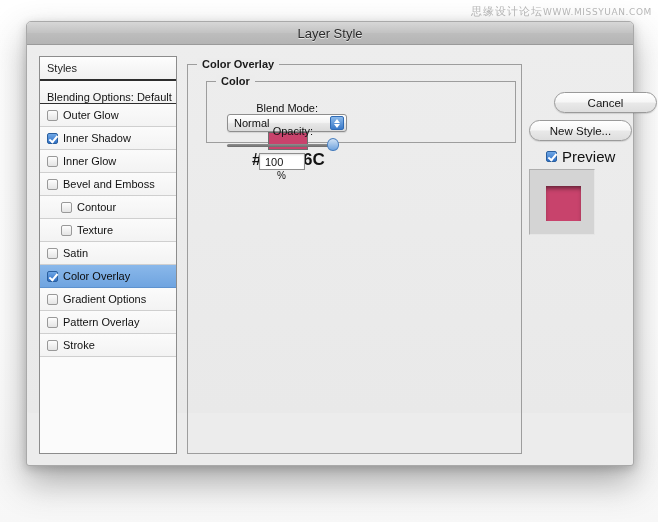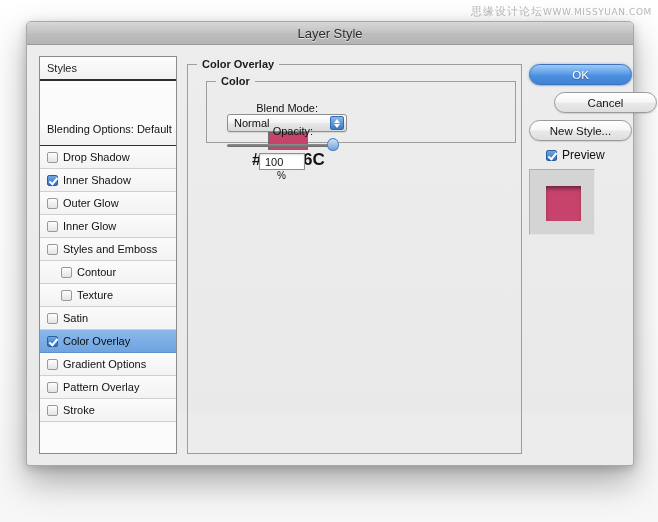--- a/index.html
+++ b/index.html
@@ -71,26 +71,25 @@
   .styles-head {
     height: 24px; flex: 0 0 24px;
     display: flex; align-items: center;
     padding-left: 7px;
     font-size: 11px; color: #1d1d1d;
     background: linear-gradient(180deg,#fdfdfd,#f1f1f1);
     border-bottom: 2px solid #2e2e2e;
   }
   .blend-row {
     height: 23px; flex: 0 0 23px;
-    display: flex; align-items: flex-start;
+    display: flex; align-items: flex-end;
     padding-left: 7px;
     font-size: 11px; color: #121212;
     background: linear-gradient(180deg,#fbfbfb,#f2f2f2);
     border-bottom: 1.5px solid #2e2e2e;
-    margin-top: 42px;
   }
   .fx-row {
     height: 23px; flex: 0 0 23px;
     display: flex; align-items: center;
     padding-left: 7px;
     font-size: 11px; color: #111;
     border-bottom: 1px solid #cfcfcf;
     background: linear-gradient(180deg,#fbfbfb,#f3f3f3);
   }
   .fx-row.indent { padding-left: 21px; }
@@ -251,21 +250,21 @@
   .btn.primary {
     background: linear-gradient(180deg,#9fcaf5 0%,#5f9fe8 45%,#4c90e2 55%,#3f82d6 100%);
     border: 1px solid #3a72bd;
     color: #ffffff;
     text-shadow: 0 1px 1px rgba(0,0,0,0.35);
     box-shadow: 0 0 3px rgba(70,130,210,0.55), 0 1px 1px rgba(0,0,0,0.18);
   }
   .preview-row {
     position: absolute;
     display: flex; align-items: center;
-    font-size: 12px; color: #111;
+    font-size: 15px; color: #111;
   }
   .preview-row .cb { margin-right: 5px; }
 
   .preview-box {
     position: absolute;
     width: 66px; height: 66px;
     background: #d4d4d4;
     border-top: 1px solid #adadad;
     border-left: 1px solid #adadad;
     border-right: 1px solid #e6e6e6;
@@ -299,37 +298,33 @@
       <div class="styles-pane">
         <div class="styles-head">
           <span>Styles</span>
         </div>
         <div class="blend-row">
           <span>Blending Options: Default</span>
         </div>
         <div id="fx-list">
             <div class="fx-row">
               <span class="cb"></span>
-              <span class="fx-label">Drop Shadow</span>
+              <span class="fx-label">Outer Glow</span>
             </div>
             <div class="fx-row">
               <span class="cb checked"></span>
               <span class="fx-label">Inner Shadow</span>
             </div>
             <div class="fx-row">
               <span class="cb"></span>
-              <span class="fx-label">Outer Glow</span>
-            </div>
-            <div class="fx-row">
-              <span class="cb"></span>
               <span class="fx-label">Inner Glow</span>
             </div>
             <div class="fx-row">
               <span class="cb"></span>
-              <span class="fx-label">Styles and Emboss</span>
+              <span class="fx-label">Bevel and Emboss</span>
             </div>
             <div class="fx-row indent">
               <span class="cb"></span>
               <span class="fx-label">Contour</span>
             </div>
             <div class="fx-row indent">
               <span class="cb"></span>
               <span class="fx-label">Texture</span>
             </div>
             <div class="fx-row">
@@ -381,23 +376,20 @@
               <span class="slider-thumb"></span>
             </div>
             <div class="numfield" style="margin-left:6px;">
               <span>100</span>
             </div>
             <span class="unit">%</span>
           </div>
         </div>
       </div>
 
-      <div class="btn primary" style="left:502px; top:19px;">
-        <span>OK</span>
-      </div>
       <div class="btn" style="left:527px; top:47px;">
         <span>Cancel</span>
       </div>
       <div class="btn" style="left:502px; top:75px;">
         <span>New Style...</span>
       </div>
 
       <div class="preview-row" style="left:519px; top:103px;">
         <span class="cb checked"></span>
         <span>Preview</span>

